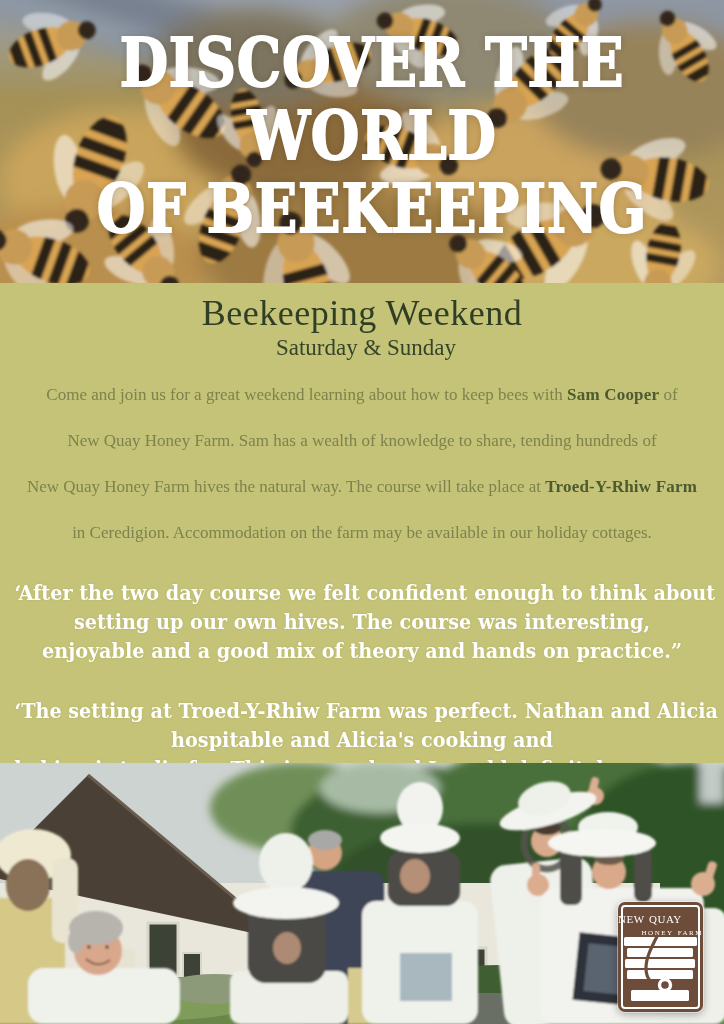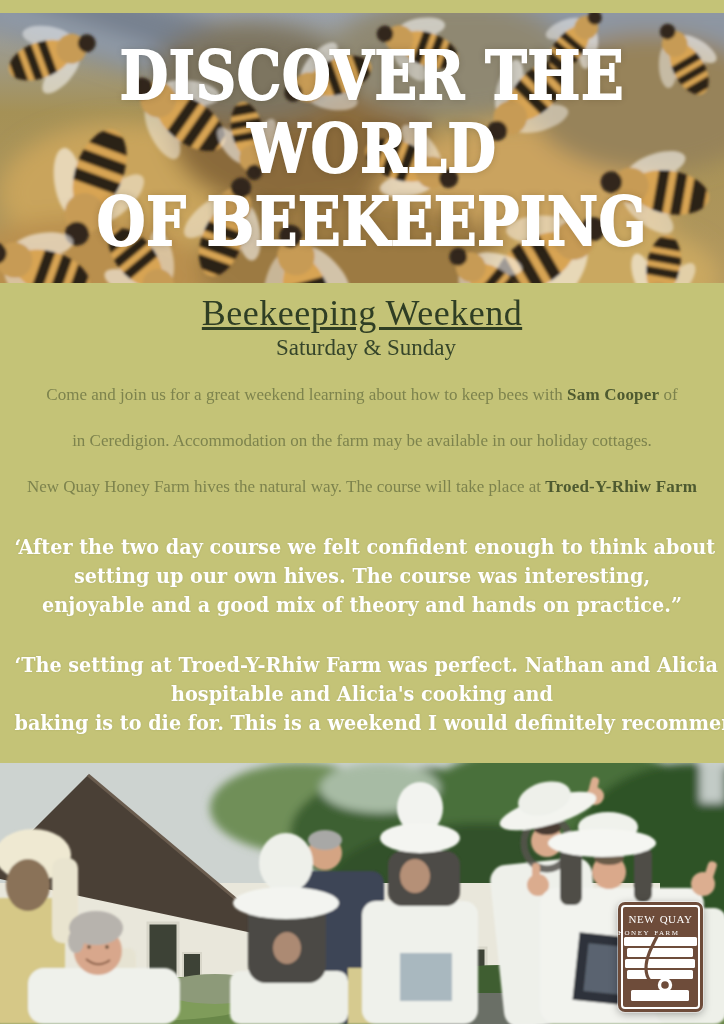--- a/index.html
+++ b/index.html
@@ -2,41 +2,41 @@
 <html><head>
 <meta charset="utf-8">
 <style>
   html,body{margin:0;padding:0;background:#888;}
   .poster{
     position:relative;width:724px;height:1024px;margin:0 auto;
     overflow:hidden;background:#c4c377;
     font-family:"Liberation Serif", serif;
   }
   
-  .hero{position:absolute;left:0;top:13px;width:724px;height:283px;overflow:hidden;}
+  .hero{position:absolute;left:0;top:0;width:724px;height:283px;overflow:hidden;}
   .hero svg{position:absolute;left:0;top:0;}
   .hero-title{
     position:absolute;left:20px;right:0;top:26px;margin:0;
     text-align:center;color:#ffffff;
     font-family:"DejaVu Serif", serif;font-weight:bold;
     font-size:68px;line-height:73px;letter-spacing:1px;
     transform:scaleX(0.82);transform-origin:center top;
     -webkit-text-stroke:2px #ffffff;
     text-shadow:0 0 8px rgba(40,30,10,.25);
     white-space:nowrap;
   }
   .hero-title .hl{display:block;}
   
   .olive{
     position:absolute;left:0;top:283px;width:724px;height:480px;
     background:#c4c377;text-align:center;color:#2f3e24;
   }
   .event-title{
     margin:8px 0 0;font-size:36px;line-height:44px;font-weight:normal;
-    color:#2f3e24;letter-spacing:.5px;text-decoration:underline;
+    color:#2f3e24;letter-spacing:.5px;
   }
   .event-sub{font-size:23px;line-height:25px;color:#36452a;padding-left:8px;}
   .desc{margin:19px 0 0;font-size:17px;line-height:23px;color:#7d834d;}
   .desc .dl{display:block;white-space:nowrap;margin-top:23px;}
   .desc .b{color:#4e5a30;font-weight:bold;letter-spacing:.2px;}
   .desc .dark{color:#57623a;}
   .quote{
     margin:0;color:#ffffff;font-family:"DejaVu Serif", serif;font-weight:bold;
     font-size:20px;line-height:29px;
     transform:scaleX(0.96);transform-origin:center top;
@@ -52,27 +52,27 @@
   .logo{
     position:absolute;left:618px;top:139px;width:85px;height:110px;
     background:#6e4c3a;border-radius:7px;
     box-shadow:0 0 0 1px rgba(255,255,255,.45), 0 2px 8px rgba(0,0,0,.35);
   }
   .logo::before{
     content:"";position:absolute;left:3px;top:3px;right:3px;bottom:3px;
     border:2px solid #ffffff;border-radius:4px;pointer-events:none;
   }
   .logo-top{
-    position:absolute;left:0;top:8px;width:100%;text-align:center;
+    position:absolute;left:0;top:8px;width:100%;
     color:#fff;font-family:"Liberation Serif", serif;
     font-variant:small-caps;font-size:16px;line-height:16px;letter-spacing:.5px;
     text-transform:lowercase;
   }
   .logo-mid{
-    position:absolute;left:0;top:24px;width:100%;text-align:left;
+    position:absolute;left:0;top:24px;width:100%;text-align:right;
     color:#fff;font-family:"Liberation Serif", serif;
     font-variant:small-caps;text-transform:lowercase;
     font-size:10.5px;line-height:11px;letter-spacing:1.5px;
   }
   .logo-hive{position:absolute;left:0;top:0;}
 </style>
 </head>
 <body>
 
 <div class="poster">
@@ -149,22 +149,23 @@
       <span class="hl">OF BEEKEEPING</span>
     </h1>
   </header>
 
   <section class="olive">
     <h2 class="event-title">Beekeeping Weekend</h2>
     <div class="event-sub">Saturday &amp; Sunday</div>
 
     <p class="desc">
       <span class="dl"><span>Come and join us for a great weekend learning about how to keep bees with </span><span class="b">Sam Cooper</span><span> of</span></span>
+      <span class="dl">New Quay Honey Farm. Sam has a wealth of knowledge to share, tending hundreds of</span>
+      <span class="dl"><span>New Quay Honey Farm hives the natural way.  The course will take place at </span><span class="b">Troed-Y-Rhiw Farm</span></span>
       <span class="dl">in Ceredigion. Accommodation on the farm may be available in our holiday cottages.</span>
-      <span class="dl"><span>New Quay Honey Farm hives the natural way.  The course will take place at </span><span class="b">Troed-Y-Rhiw Farm</span></span>
     </p>
 
     <p class="quote q1">
       <span class="ql">‘After the two day course we felt confident enough to think about</span>
       <span class="ql">setting up our own hives. The course was interesting,</span>
       <span class="ql">enjoyable and a good mix of theory and hands on practice.”</span>
     </p>
 
     <p class="quote q2">
       <span class="ql">‘The setting at Troed-Y-Rhiw Farm was perfect. Nathan and Alicia are most</span>

